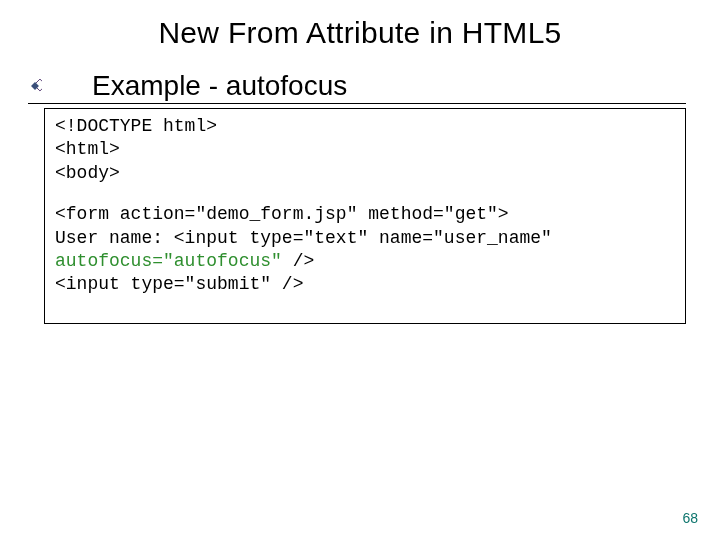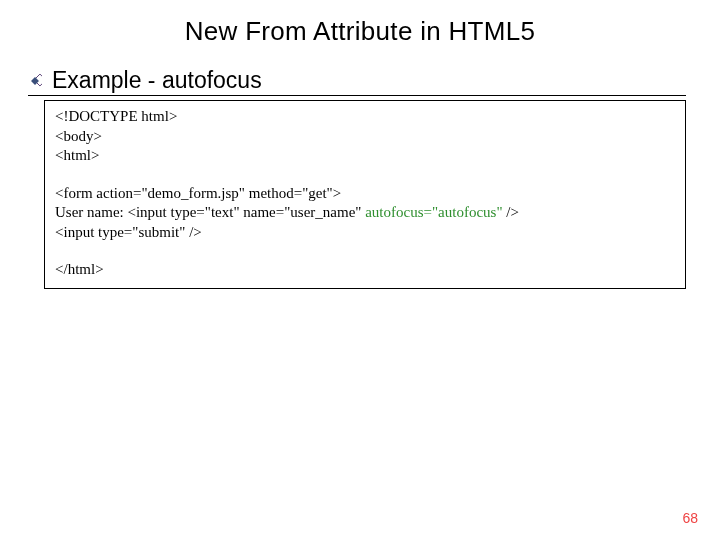--- a/index.html
+++ b/index.html
@@ -1,50 +1,49 @@
 <!DOCTYPE html>
 <html><head>
 <meta charset="utf-8">
 <style>
   * { margin: 0; padding: 0; box-sizing: border-box; }
   html, body { width: 720px; height: 540px; background: #ffffff; font-family: "Segoe UI", "Malgun Gothic", Arial, sans-serif; color: #000; }
   .slide { position: relative; width: 720px; height: 540px; padding-top: 16px; }
-  .title { font-size: 26px; font-weight: 400; text-align: center; letter-spacing: 0.3px; }
+  .title { font-size: 30px; font-weight: 400; text-align: center; letter-spacing: 0.3px; }
   .subtitle-row { display: flex; align-items: center; margin-top: 20px; margin-left: 28px; border-bottom: 1px solid #000; width: 658px; padding-bottom: 1px; }
   .bullet-icon { width: 14px; height: 14px; margin-right: 10px; flex-shrink: 0; }
-  .subtitle { font-size: 23px; font-weight: 400; }
+  .subtitle { font-size: 28px; font-weight: 400; margin-left: 40px; }
   .code-box { border: 1px solid #000; margin-left: 44px; margin-top: 4px; width: 642px; padding: 6px 10px 8px 10px; }
-  .code-block { font-size: 15px; line-height: 1.3; font-family: Liberation Serif, serif; }
+  .code-block { font-size: 18px; line-height: 1.3; font-family: Liberation Mono, monospace; }
   .code-line { white-space: pre-wrap; }
   .block-gap { height: 18px; }
   .green { color: #2f8f2f; }
-  .page-number { position: absolute; right: 22px; bottom: 14px; font-size: 14px; color: #ef4444; }
+  .page-number { position: absolute; right: 22px; bottom: 14px; font-size: 14px; color: #0f766e; }
 </style>
 </head>
 <body>
 <div class="slide">
 
   <h1 class="title">New From Attribute in HTML5</h1>
 
   <div class="subtitle-row">
     <svg class="bullet-icon" viewBox="0 0 20 20">
       <rect x="10" y="0" width="12" height="12" transform="rotate(45 10 10) translate(-2 -2)" fill="none" stroke="#4a2f6b" stroke-width="1.2"></rect>
       <rect x="6" y="6" width="8" height="8" transform="rotate(45 10 10)" fill="#3a4f7a"></rect>
     </svg>
     <span class="subtitle">Example - autofocus</span>
   </div>
 
   <div class="code-box">
     <div class="code-block">
       <div class="code-line">&lt;!DOCTYPE html&gt;</div>
+      <div class="code-line">&lt;html&gt;</div>
       <div class="code-line">&lt;body&gt;</div>
-      <div class="code-line">&lt;html&gt;</div>
       <div class="block-gap"></div>
       <div class="code-line">&lt;form action="demo_form.jsp" method="get"&gt;</div>
       <div class="code-line"><span>User name: &lt;input type="text" name="user_name" </span><span class="green">autofocus="autofocus"</span><span> /&gt;</span></div>
       <div class="code-line">&lt;input type="submit" /&gt;</div>
       <div class="block-gap"></div>
-      <div class="code-line">&lt;/html&gt;</div>
     </div>
   </div>
 
   <div class="page-number">68</div>
 </div>
 
 </body></html>

